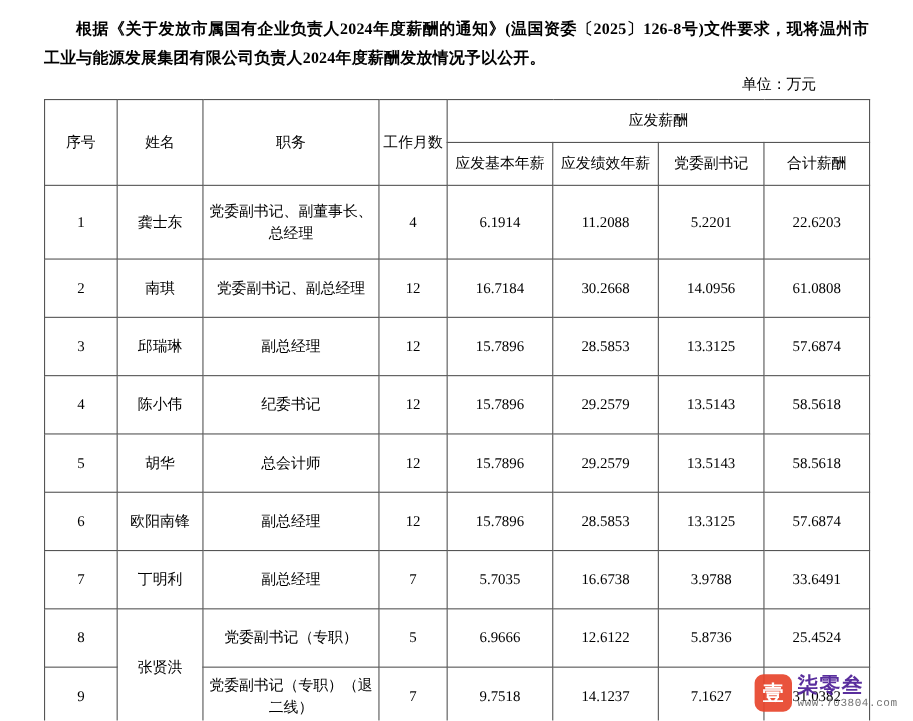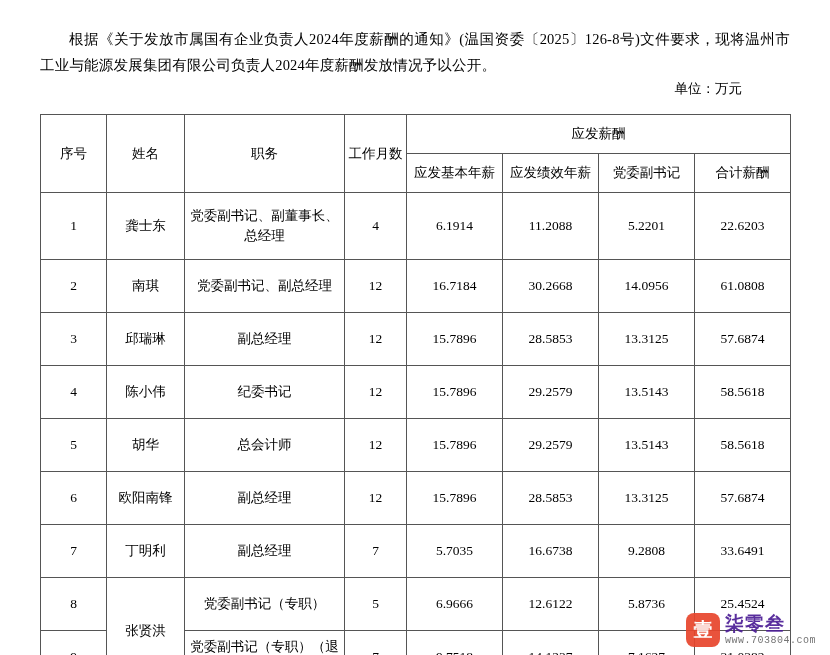--- a/index.html
+++ b/index.html
@@ -21,35 +21,36 @@
     height: 655px;
     box-sizing: border-box;
     padding: 14px 40px 0 40px;
   }
   .intro {
     font-size: 14.5px;
     line-height: 26px;
     text-align: justify;
     text-justify: inter-ideograph;
     text-indent: 2em;
-    margin: 12px 0 2px 0;
+    margin: 0 0 2px 0;
     letter-spacing: 0.2px;
+    font-weight: bold;
   }
   .doc-title {
     text-align: center;
     font-size: 15.5px;
     font-weight: bold;
     line-height: 26px;
     margin: 4px 0 2px 0;
     letter-spacing: 0.5px;
   }
   .unit-line {
     text-align: right;
     font-size: 13.5px;
-    margin: 2px 48px 16px 0;
+    margin: 2px 48px 4px 0;
   }
   table.pay {
     border-collapse: collapse;
     width: 750px;
     margin: 0 auto;
     table-layout: fixed;
   }
   table.pay td, table.pay th {
     border: 1px solid #555555;
     text-align: center;
@@ -218,21 +219,21 @@
         <td>57.6874</td>
       </tr>
 
       <tr class="row-body">
         <td>7</td>
         <td>丁明利</td>
         <td>副总经理</td>
         <td>7</td>
         <td>5.7035</td>
         <td>16.6738</td>
-        <td>9.2808</td>
+        <td>3.9788</td>
         <td>33.6491</td>
       </tr>
 
       <tr class="row-body">
         <td>8</td>
         <td rowspan="2">张贤洪</td>
         <td>党委副书记（专职）</td>
         <td>5</td>
         <td>6.9666</td>
         <td>12.6122</td>

